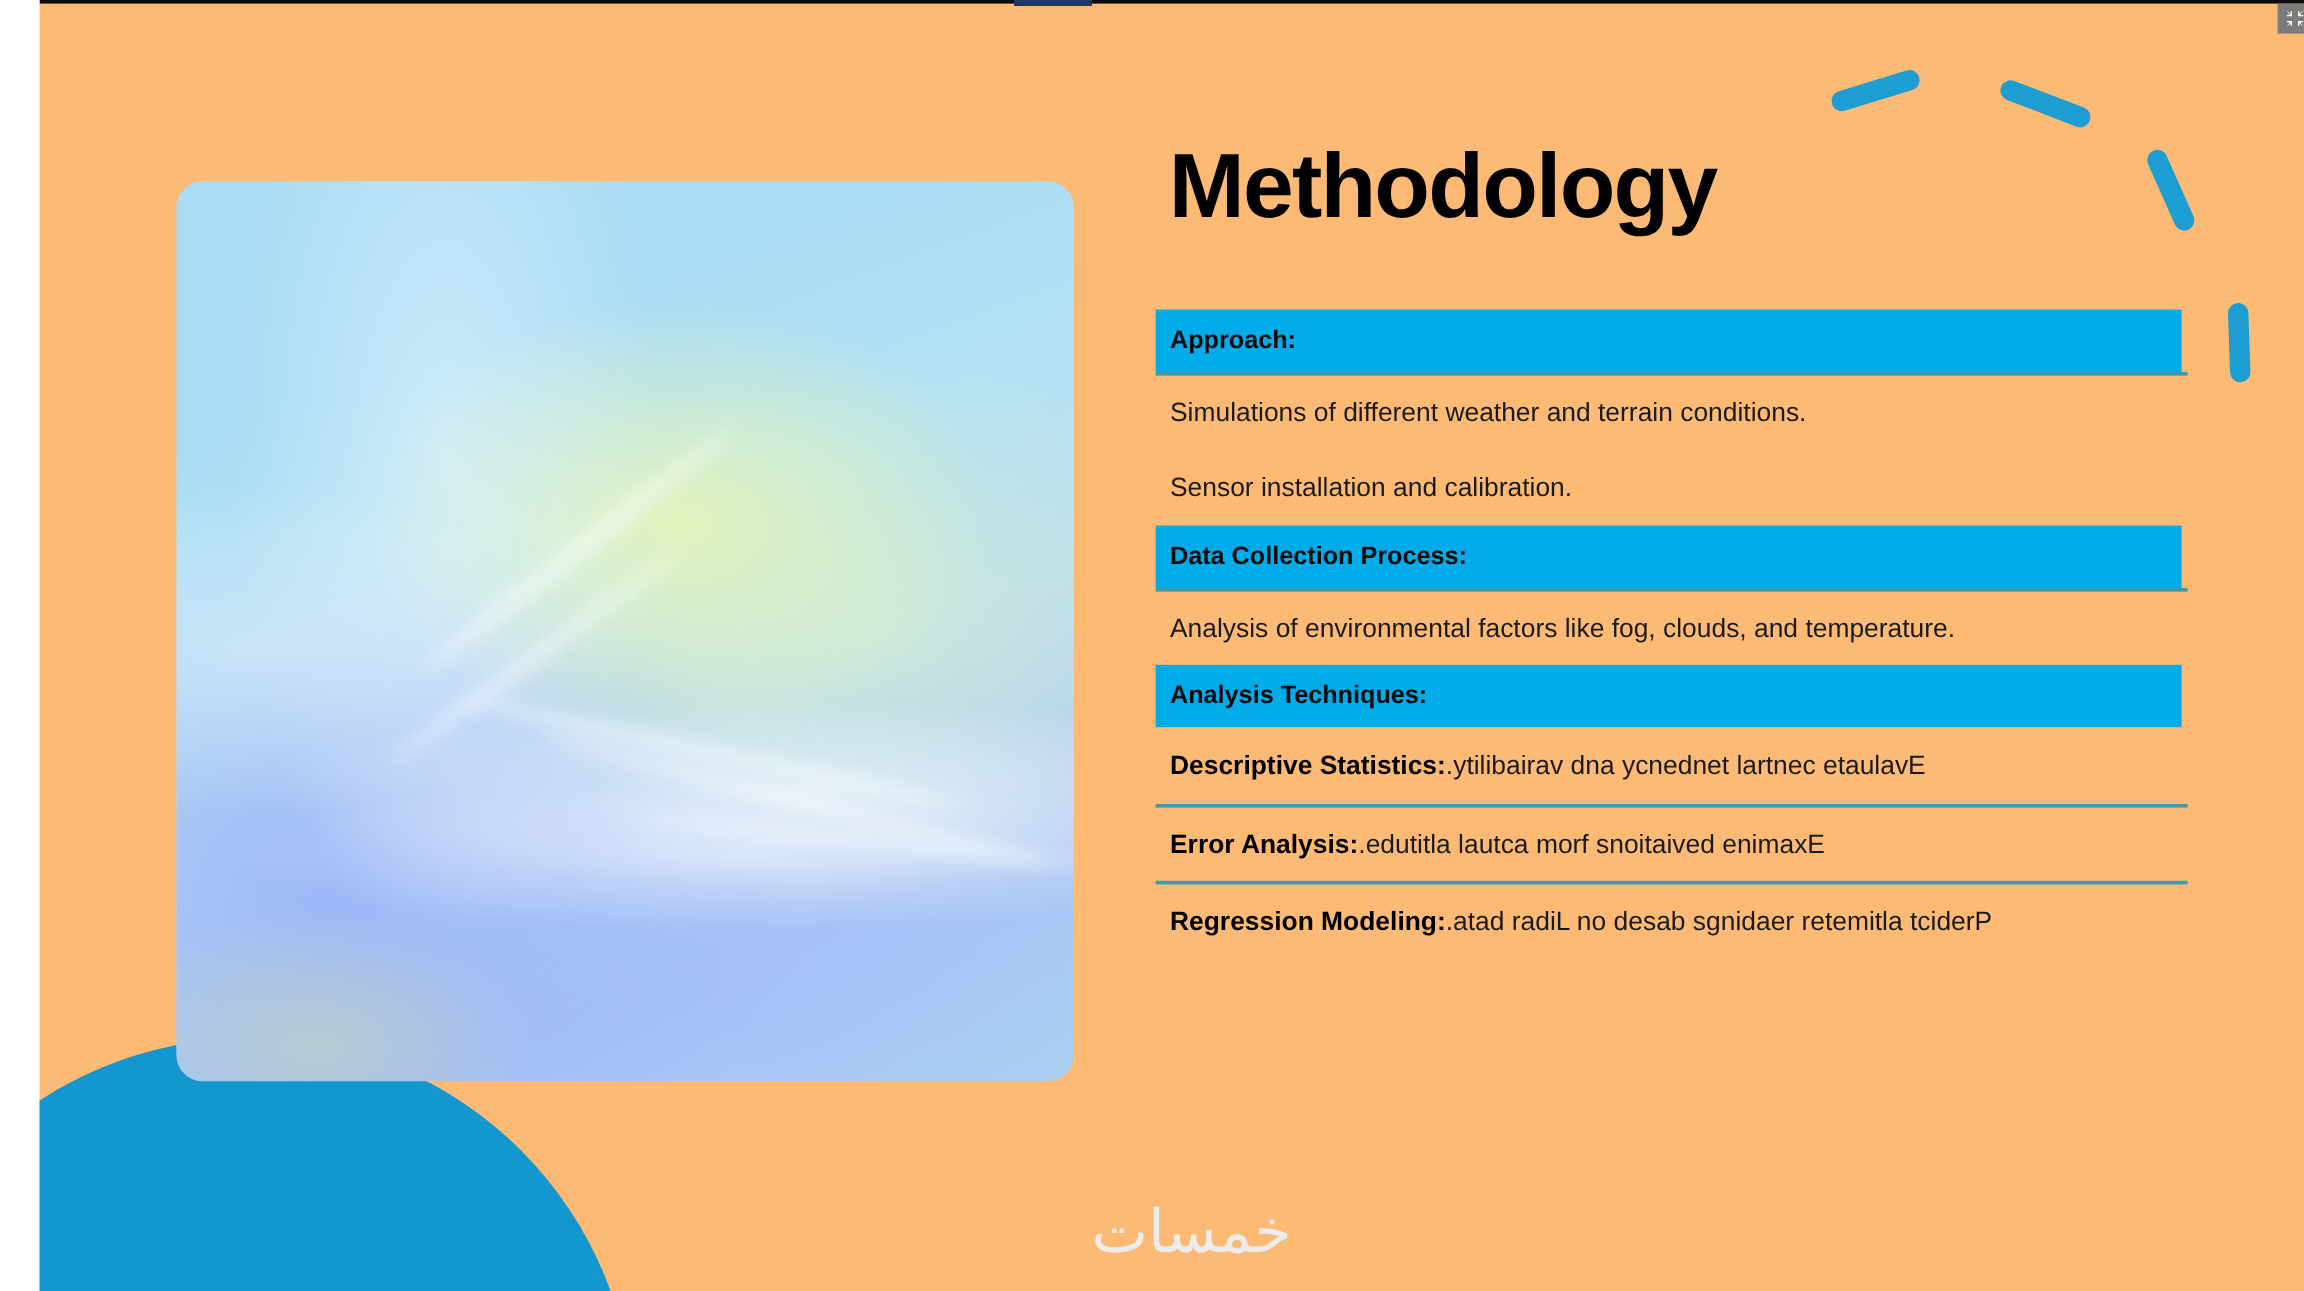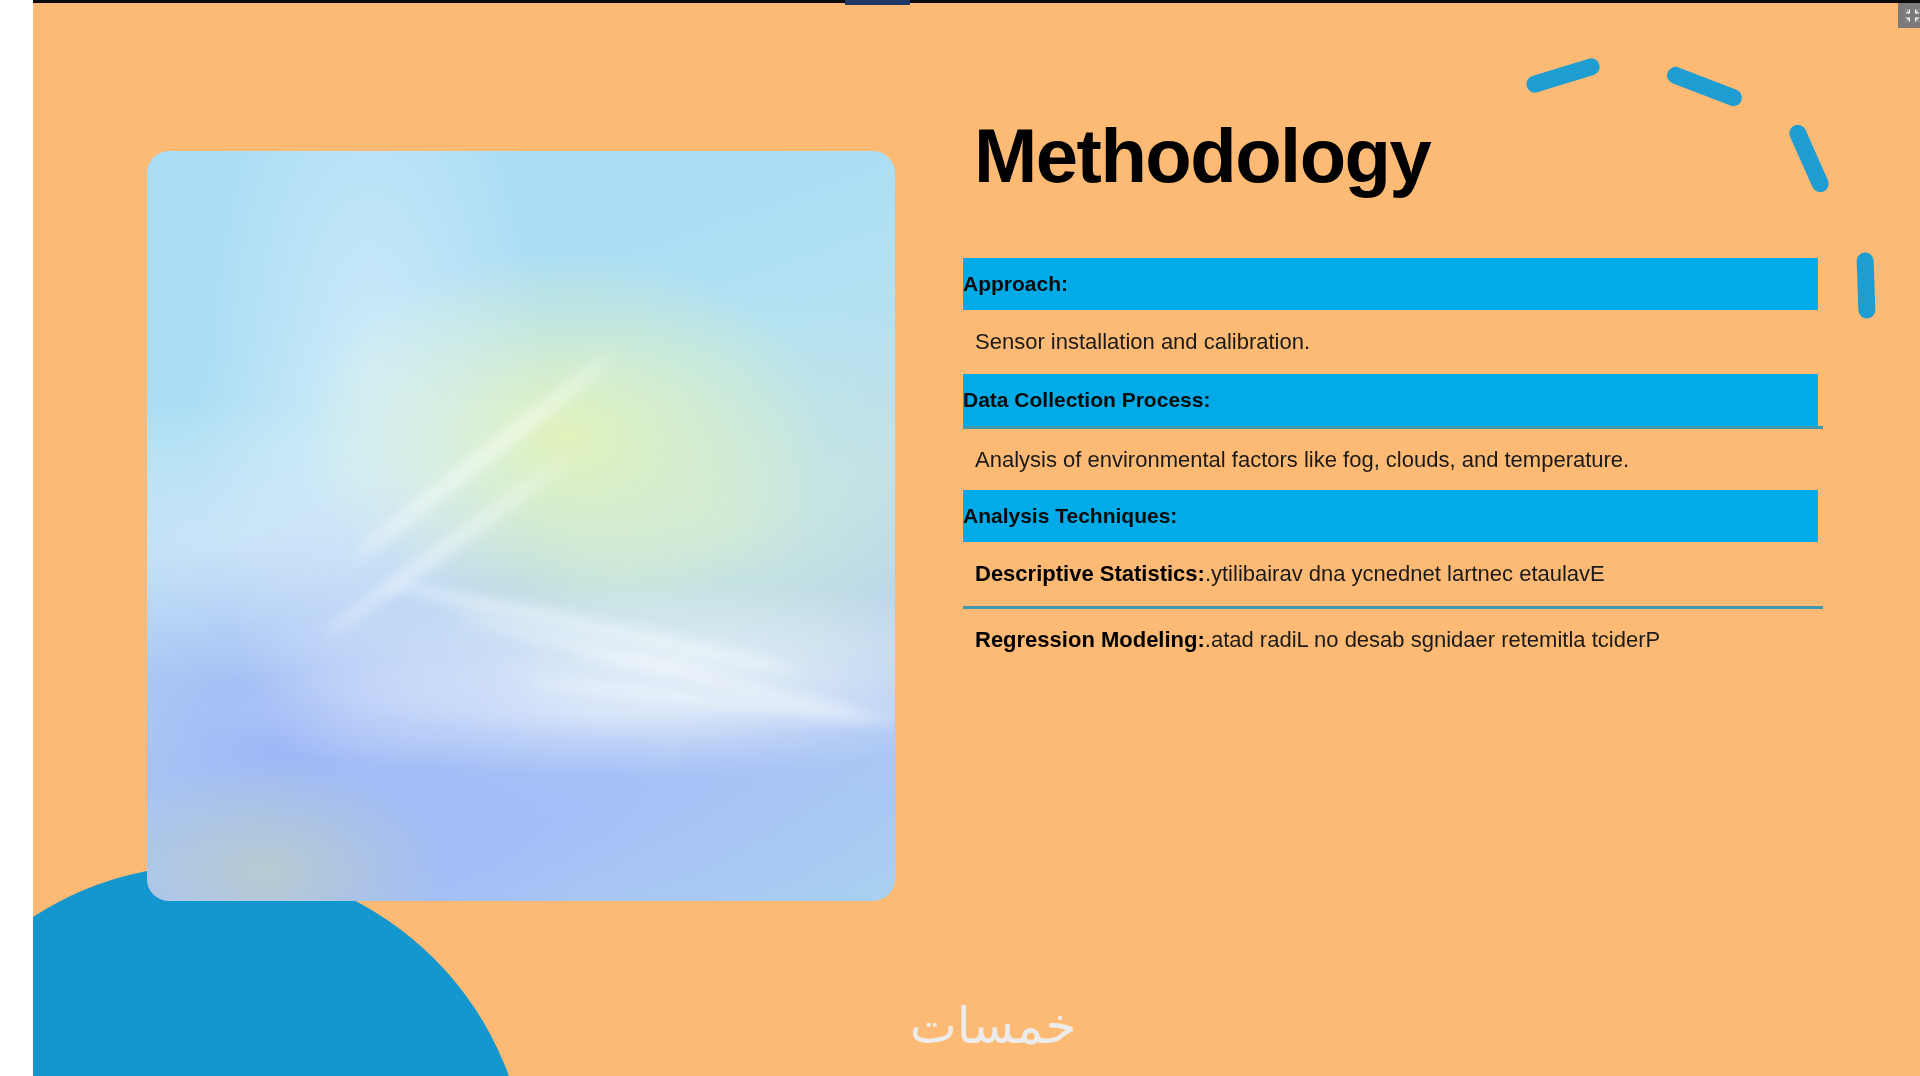--- a/index.html
+++ b/index.html
@@ -147,21 +147,21 @@
     box-sizing: border-box;
   }
   .row.header {
     background: #00ABE8;
     height: 52px;
     margin-bottom: 0px;
     display: flex;
     align-items: center;
   }
   .row.header .row-text {
-    padding-left: 0;
+    padding-left: 12px;
     font-size: 21px;
     font-weight: 700;
     color: #0a0a0a;
     white-space: nowrap;
   }
   .row.item {
     height: 64px;
     display: flex;
     align-items: center;
     border-top: 3px solid #3d99ae;
@@ -237,34 +237,40 @@
   <div class="dash" style="left:1800px; top:277px; width:66px; height:17px; transform:rotate(88deg);"></div>
 
   <div class="content">
 
     <div class="slide-title">Methodology</div>
 
     <div class="rows">
         <div class="row header" style="width: 855px;">
           <span class="row-text">Approach:</span>
         </div>
+        <div class="row item">
+          <span class="row-text"><span>Simulations of different weather and terrain conditions.</span></span>
+        </div>
         <div class="row item no-rule">
           <span class="row-text"><span>Sensor installation and calibration.</span></span>
         </div>
         <div class="row header" style="width: 855px;">
           <span class="row-text">Data Collection Process:</span>
         </div>
         <div class="row item">
           <span class="row-text"><span>Analysis of environmental factors like fog, clouds, and temperature.</span></span>
         </div>
         <div class="row header" style="width: 855px; align-items: center;">
           <span class="row-text">Analysis Techniques:</span>
         </div>
         <div class="row item no-rule">
           <span class="row-text"><b>Descriptive Statistics:</b><span>.ytilibairav dna ycnednet lartnec etaulavE</span></span>
+        </div>
+        <div class="row item">
+          <span class="row-text"><b>Error Analysis:</b><span>.edutitla lautca morf snoitaived enimaxE</span></span>
         </div>
         <div class="row item">
           <span class="row-text"><b>Regression Modeling:</b><span>.atad radiL no desab sgnidaer retemitla tciderP</span></span>
         </div>
       </div>
 
   </div>
 
   <div class="watermark">
     <svg viewBox="0 0 230 62" width="230" height="62">

